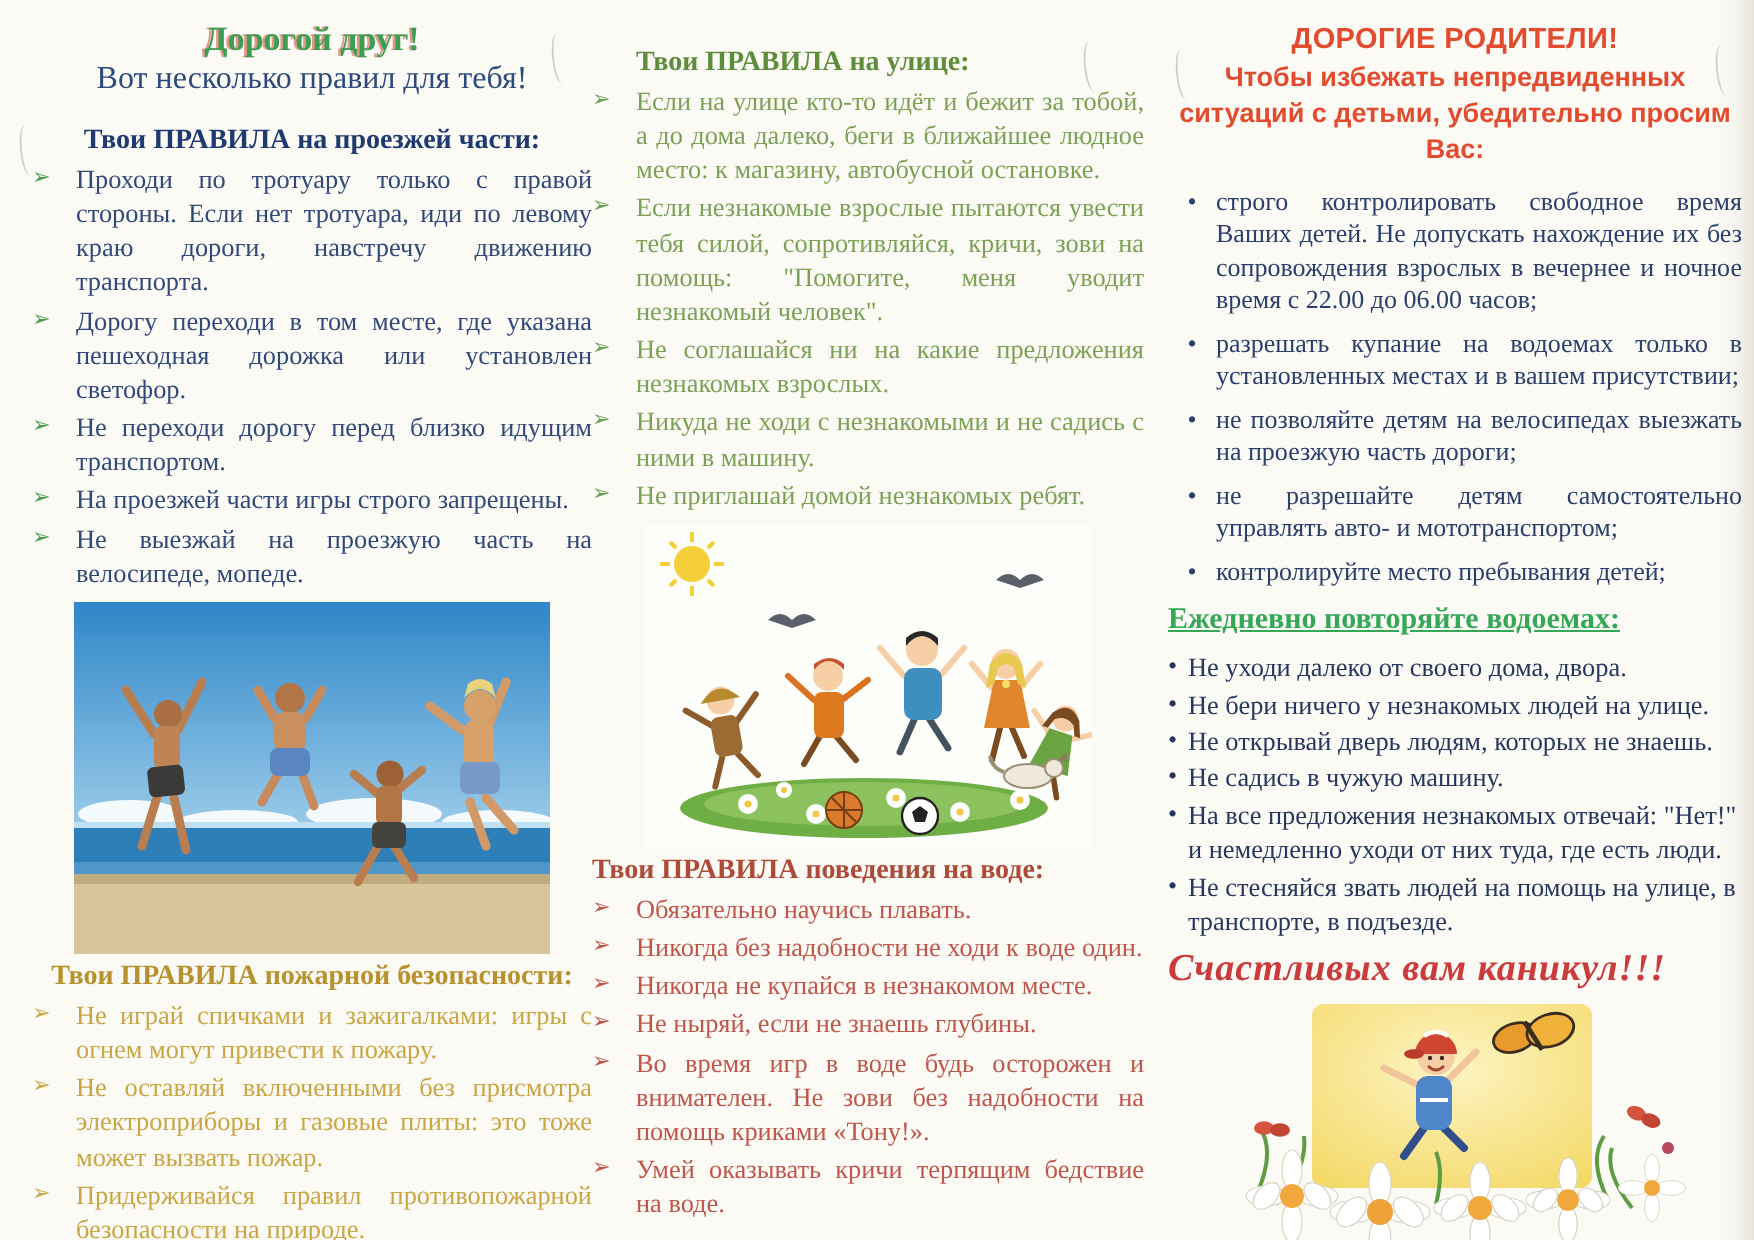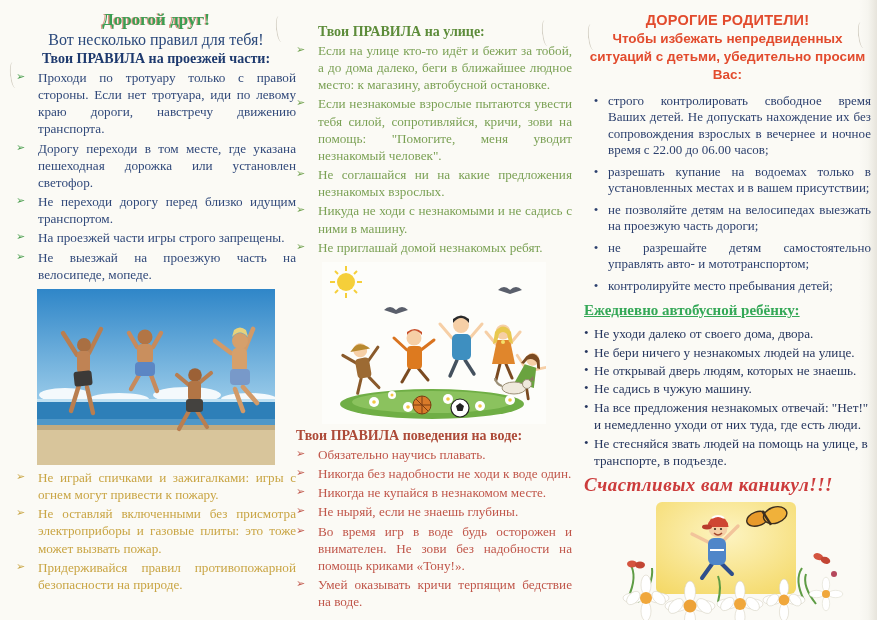--- a/index.html
+++ b/index.html
@@ -23,21 +23,21 @@
   
   .fold { position:absolute; width:9px; height:26px;
     border-left:1.6px solid #c8c3b6; border-radius:50%/55%;
     transform:rotate(-6deg); opacity:.8; }
 
   h1,h2,h3 { font-weight:bold; }
 
   
   .p1-title { text-align:center; font-size:17px; color:#3a9e53;
     text-shadow:-1.3px 0 0 rgba(205,70,45,.55); margin-bottom:1px; }
-  .p1-subtitle { text-align:center; font-size:16px; font-weight:normal; color:#2c4a7c; margin-bottom:2px; }
+  .p1-subtitle { text-align:center; font-size:16px; font-weight:normal; color:#2c4a7c; margin-bottom:14px; }
   .sec-heading { text-align:center; font-size:14px; margin-bottom:2px; }
   .navy-h { color:#1e3a6e; }
   .gold-h { color:#b8912f; }
   .green-h { color:#5d8c3a; }
   .red-h  { color:#ad4a38; }
 
   ul.rules { list-style:none; }
   ul.rules li { display:flex; margin-bottom:2px; }
   ul.rules .marker { width:22px; flex:0 0 22px; font-size:11px; padding-top:1px; font-family:"DejaVu Sans",sans-serif; }
   ul.rules .txt { flex:1; text-align:justify; font-size:13.2px; line-height:1.3; }
@@ -171,20 +171,21 @@
           <line x1="208" y1="60" x2="216" y2="40"></line>
         <line x1="198" y1="100" x2="206" y2="122"></line>
           <line x1="206" y1="98" x2="220" y2="114"></line>
       </g>
       <circle cx="203" cy="52" r="8" fill="#d6a06b"></circle>
       <path d="M195 48 q8 -9 16 0 l-2 -7 q-6 -5 -12 0 z" fill="#e8d27c"></path>
       <rect x="195" y="59" width="15" height="24" rx="5" fill="#d6a06b"></rect>
       <rect x="193" y="80" width="20" height="16" rx="4" fill="#7899c9"></rect>
     </svg>
 
+    <h2 class="sec-heading gold-h">Твои ПРАВИЛА пожарной безопасности:</h2>
     <ul class="rules gold-list">
 
         <li>
           <span class="marker">➢</span>
           <span class="txt">Не играй спичками и зажигалками: игры с огнем могут привести к пожару.</span>
         </li>
 
         <li>
           <span class="marker">➢</span>
           <span class="txt">Не оставляй включенными без присмотра электроприборы и газовые плиты: это тоже может вызвать пожар.</span>
@@ -406,21 +407,21 @@
           <span class="marker">•</span>
           <span class="txt">не разрешайте детям самостоятельно управлять авто- и мототранспортом;</span>
         </li>
 
         <li>
           <span class="marker">•</span>
           <span class="txt">контролируйте место пребывания детей;</span>
         </li>
       </ul>
 
-    <h2 class="daily-heading">Ежедневно автобусной ребёнку:</h2>
+    <h2 class="daily-heading">Ежедневно повторяйте водоемах:</h2>
     <ul class="tightlist">
 
         <li>
           <span class="marker">•</span>
           <span class="txt">Не уходи далеко от своего дома, двора.</span>
         </li>
 
         <li>
           <span class="marker">•</span>
           <span class="txt">Не бери ничего у незнакомых людей на улице.</span>

